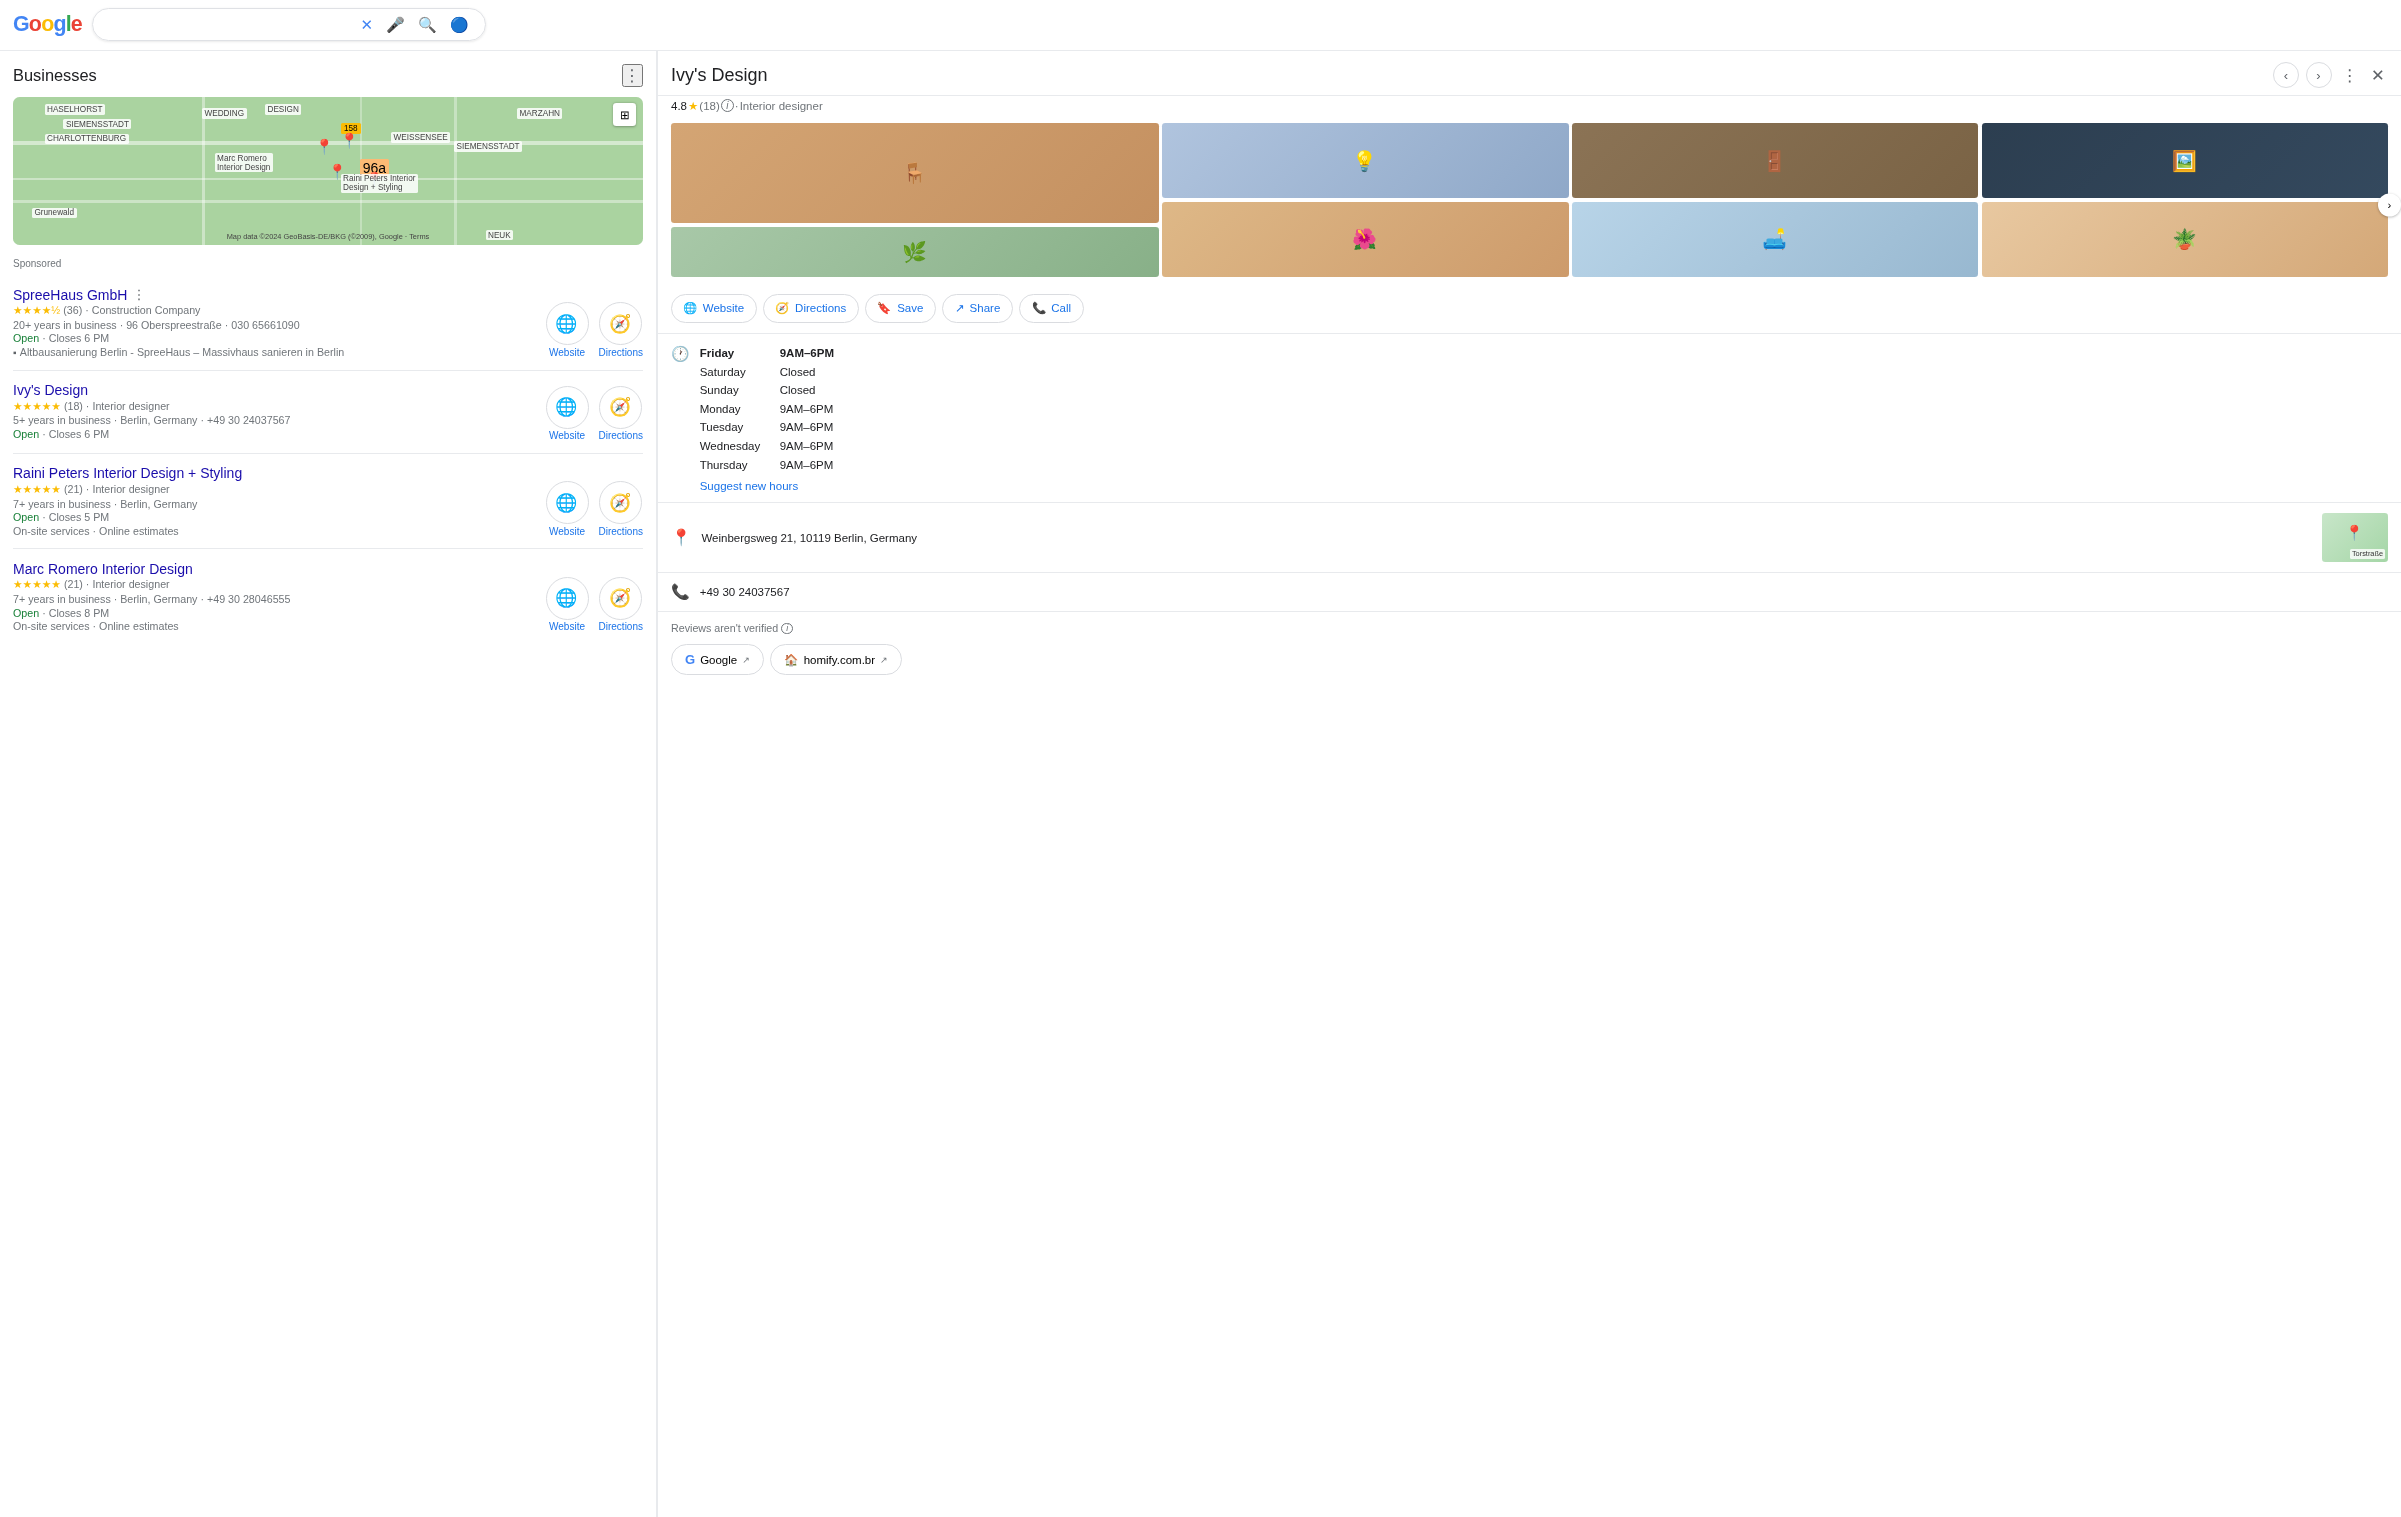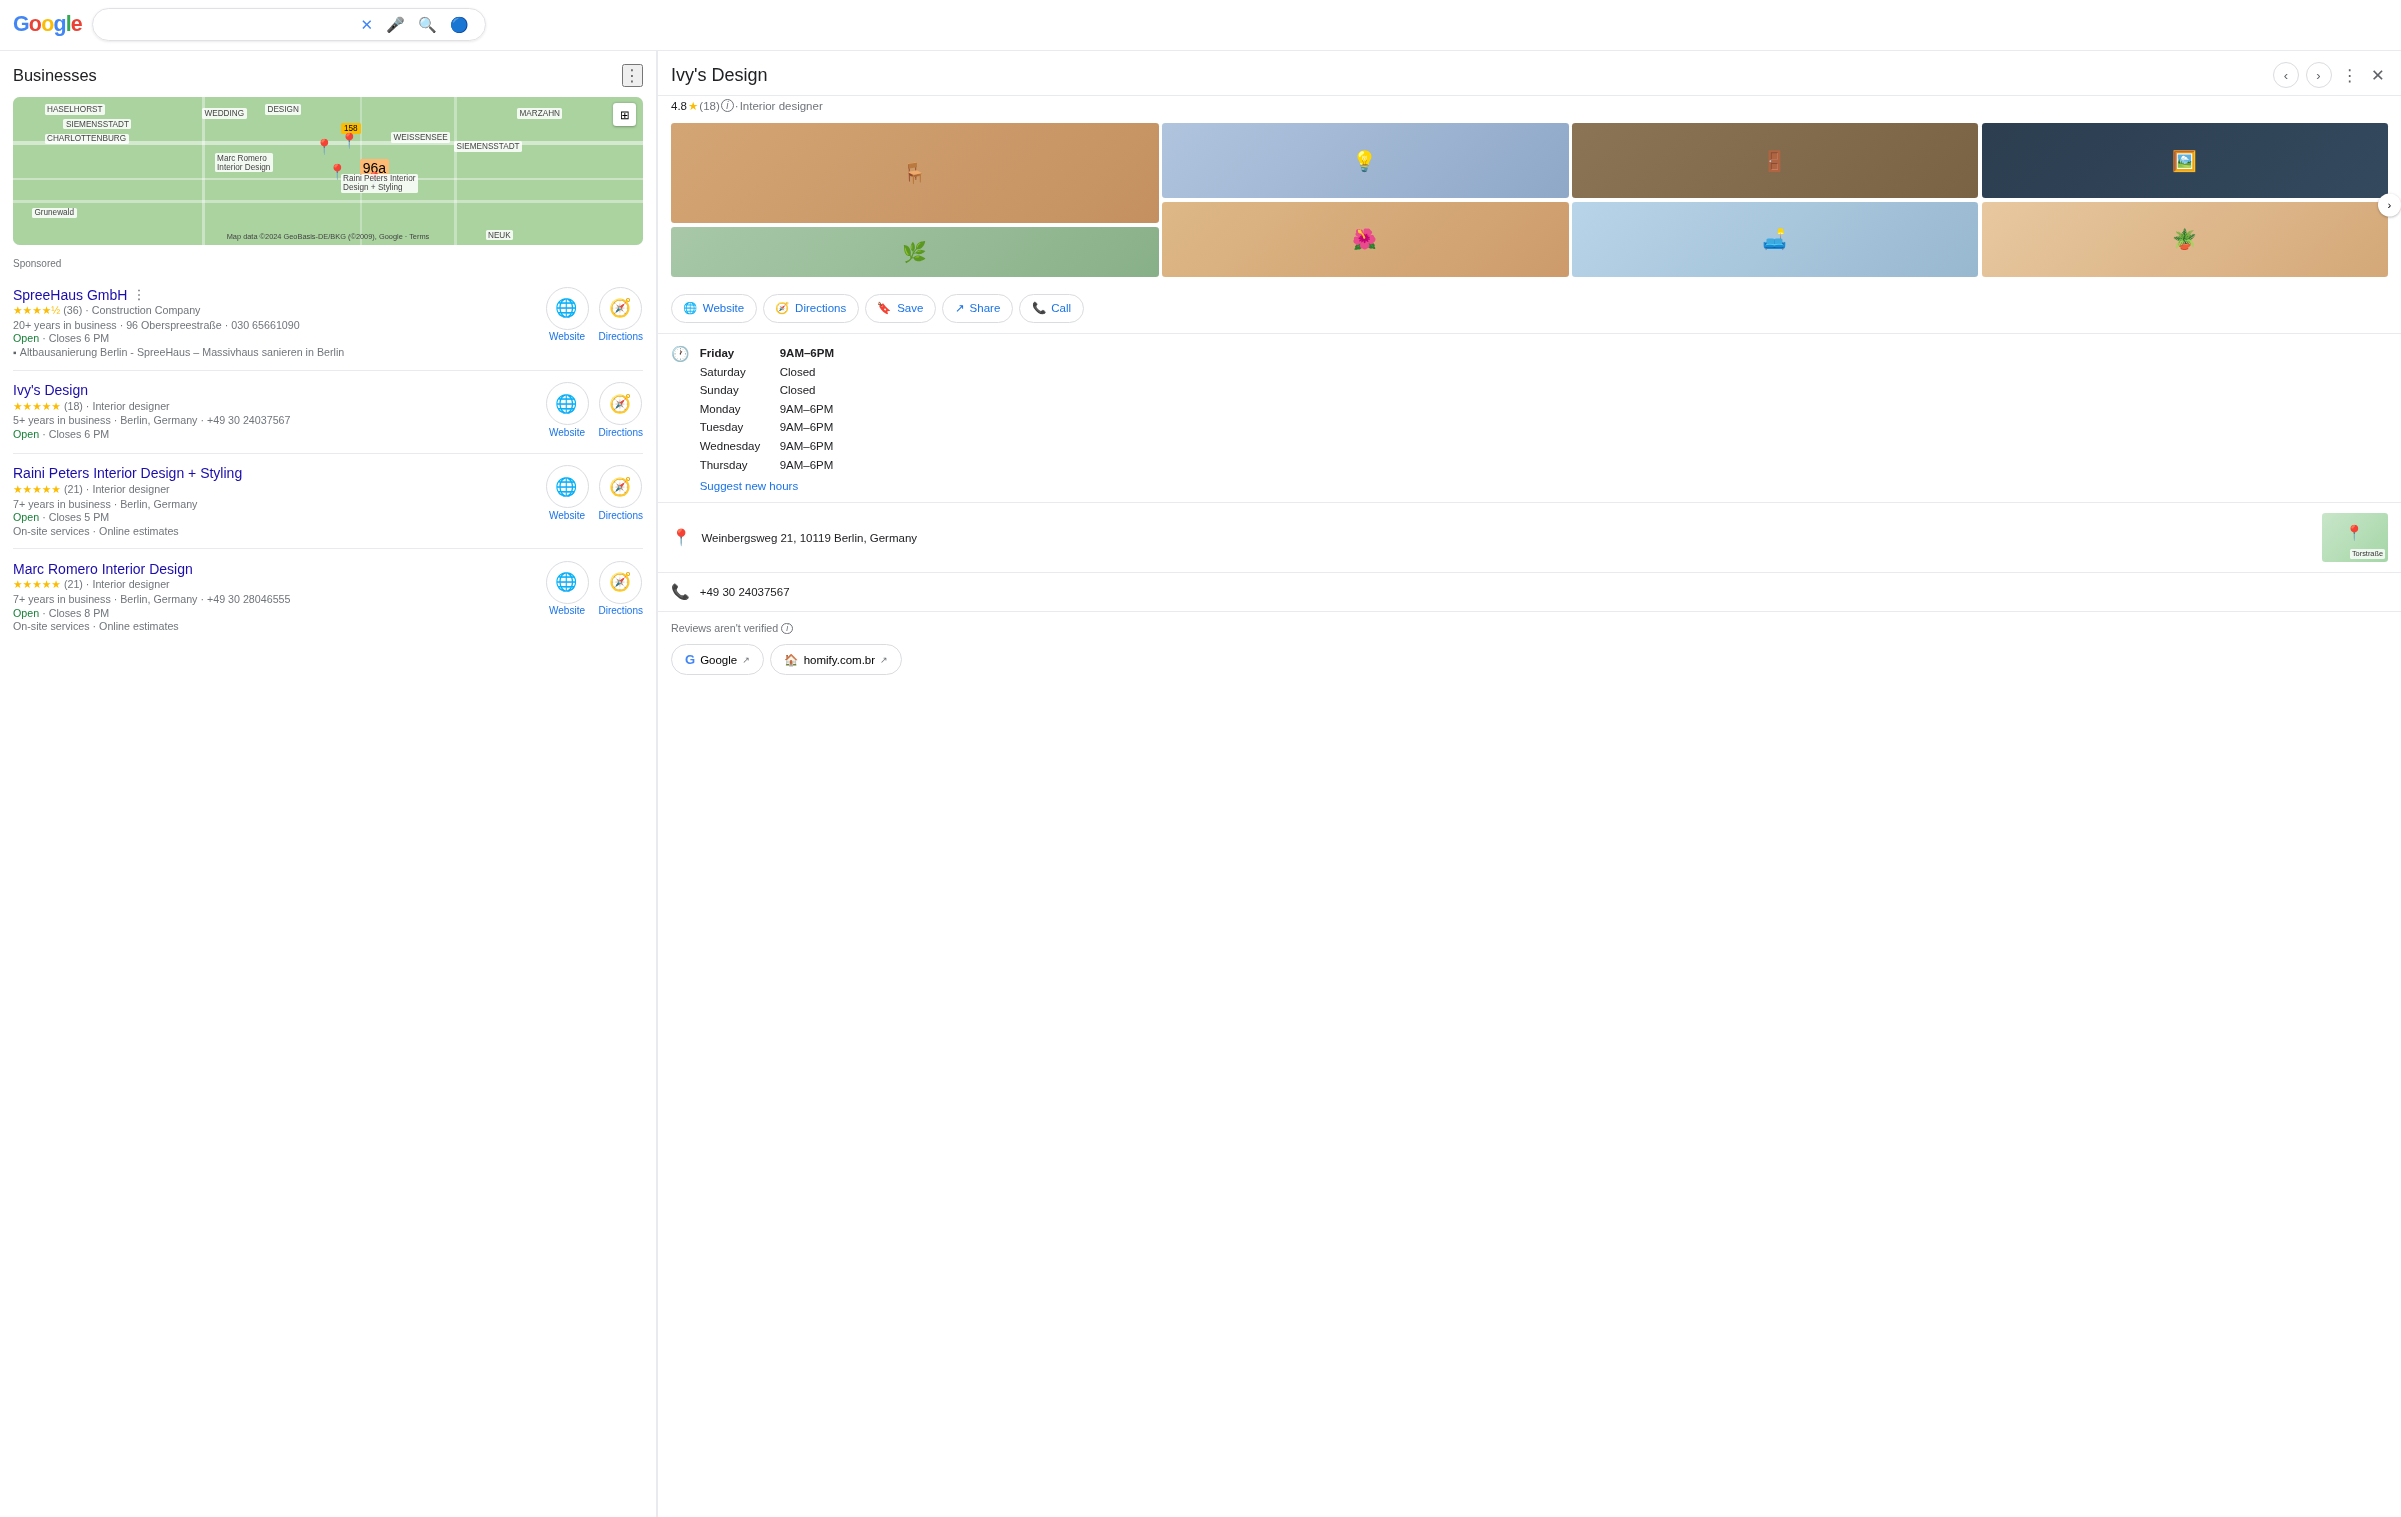--- a/index.html
+++ b/index.html
@@ -135,21 +135,21 @@
     
     .business-listing {
       padding: 11.5px 0;
       border-bottom: 0.8px solid #e8eaed;
     }
     .business-listing:last-child {
       border-bottom: none;
     }
     .business-row {
       display: flex;
-      align-items: flex-start;
+      align-items: flex-end;
       justify-content: space-between;
     }
     .business-info { flex: 1; }
     .business-name {
       font-size: 14px;
       color: #1a0dab;
       cursor: pointer;
       font-weight: normal;
       margin-bottom: 1.6px;
       display: flex;

